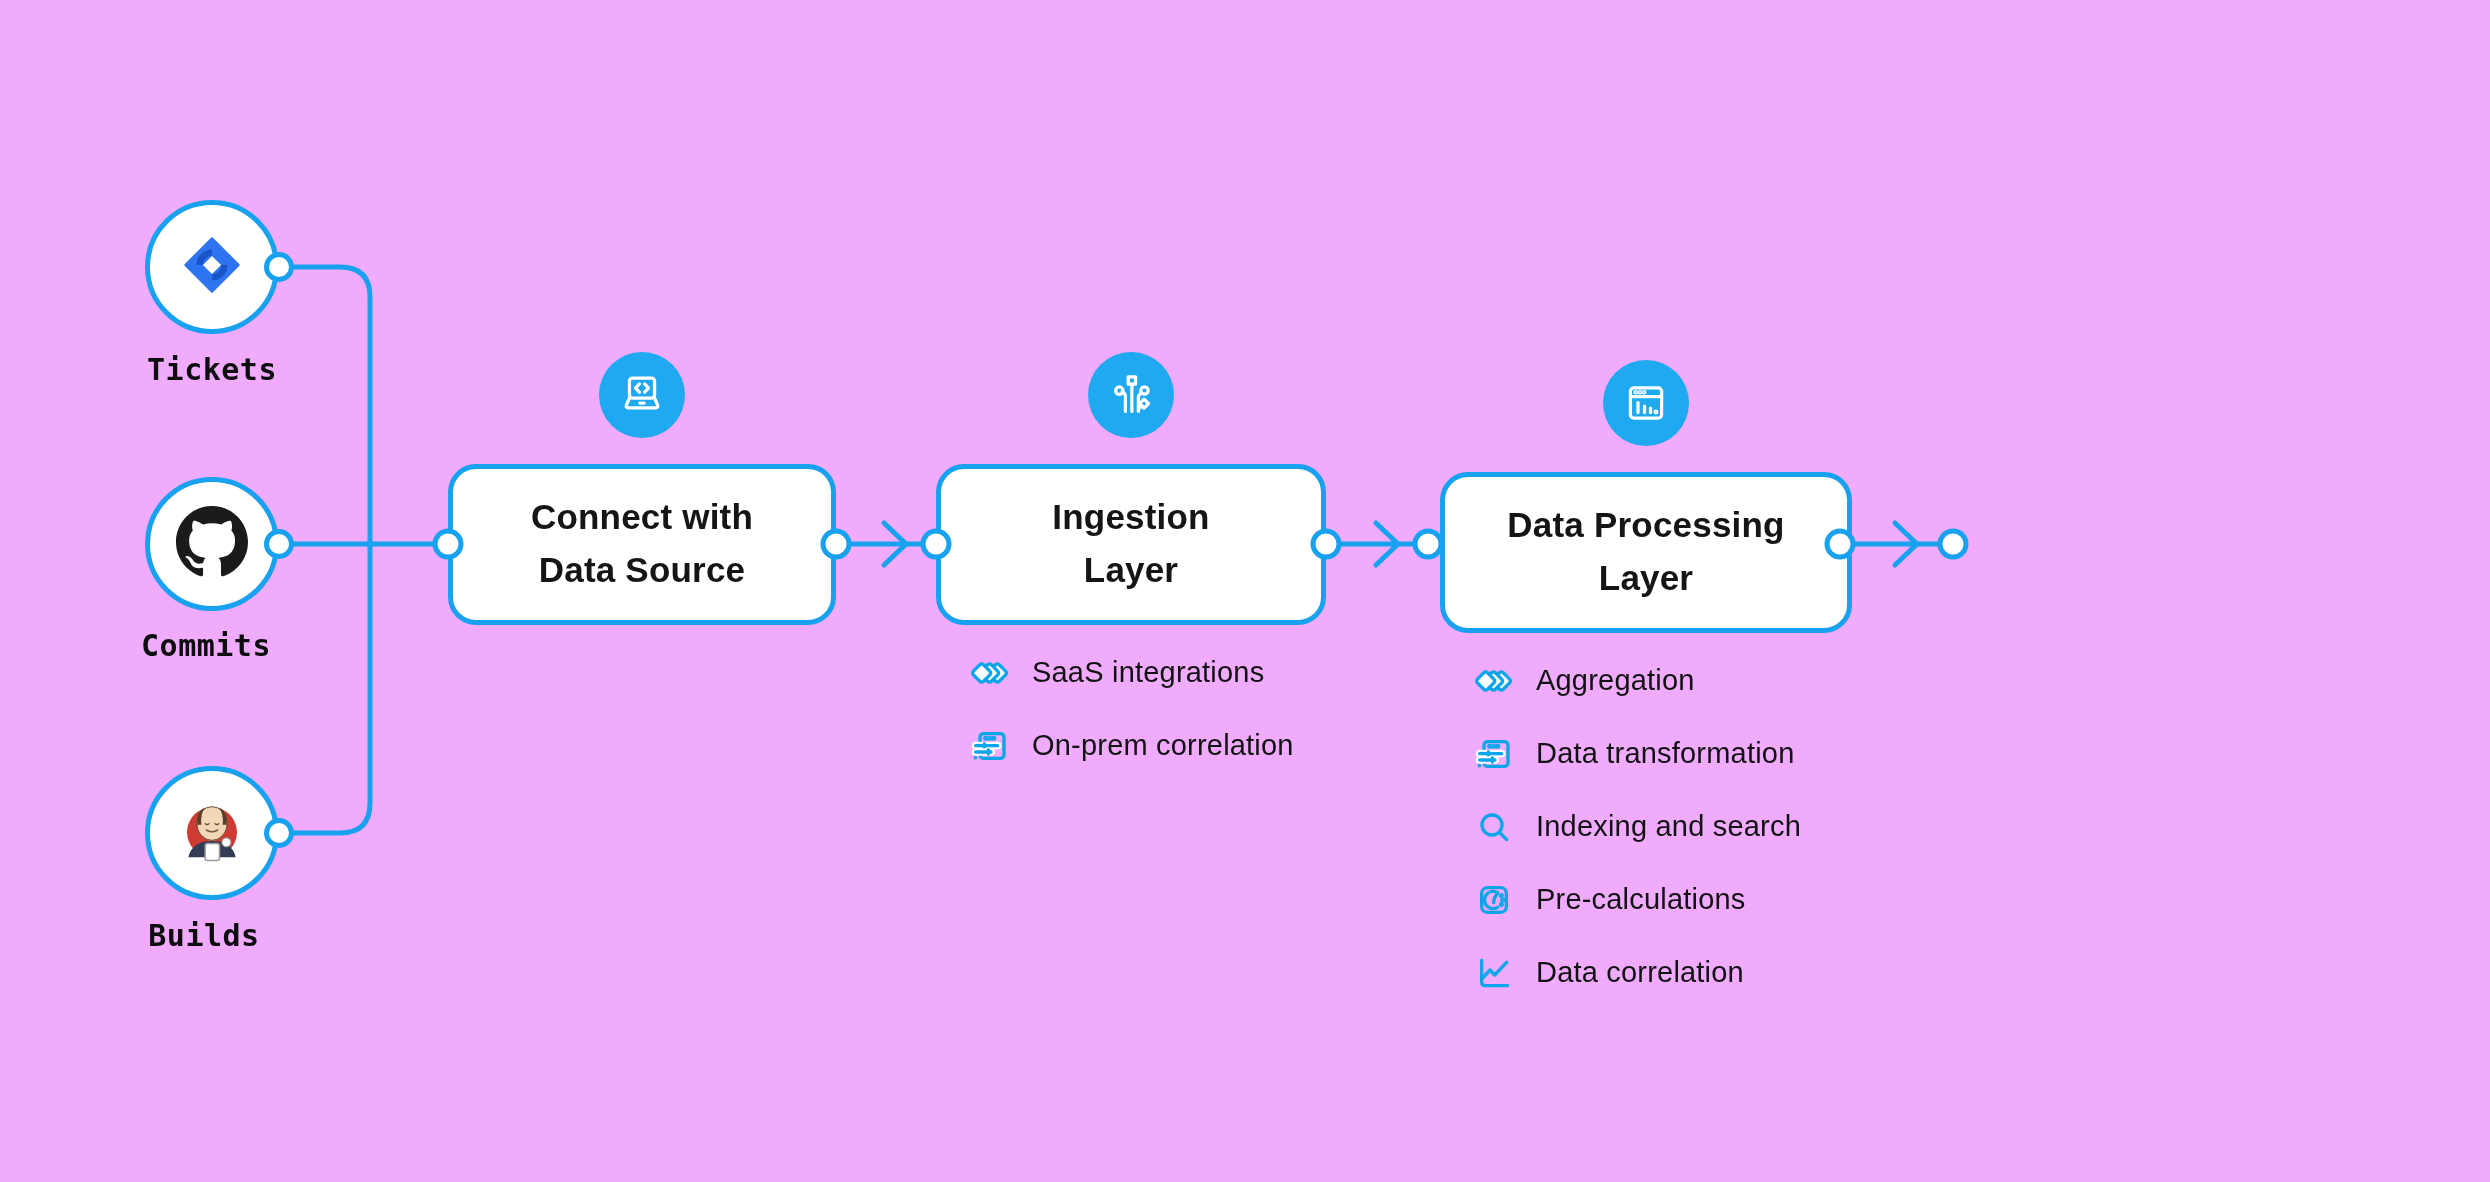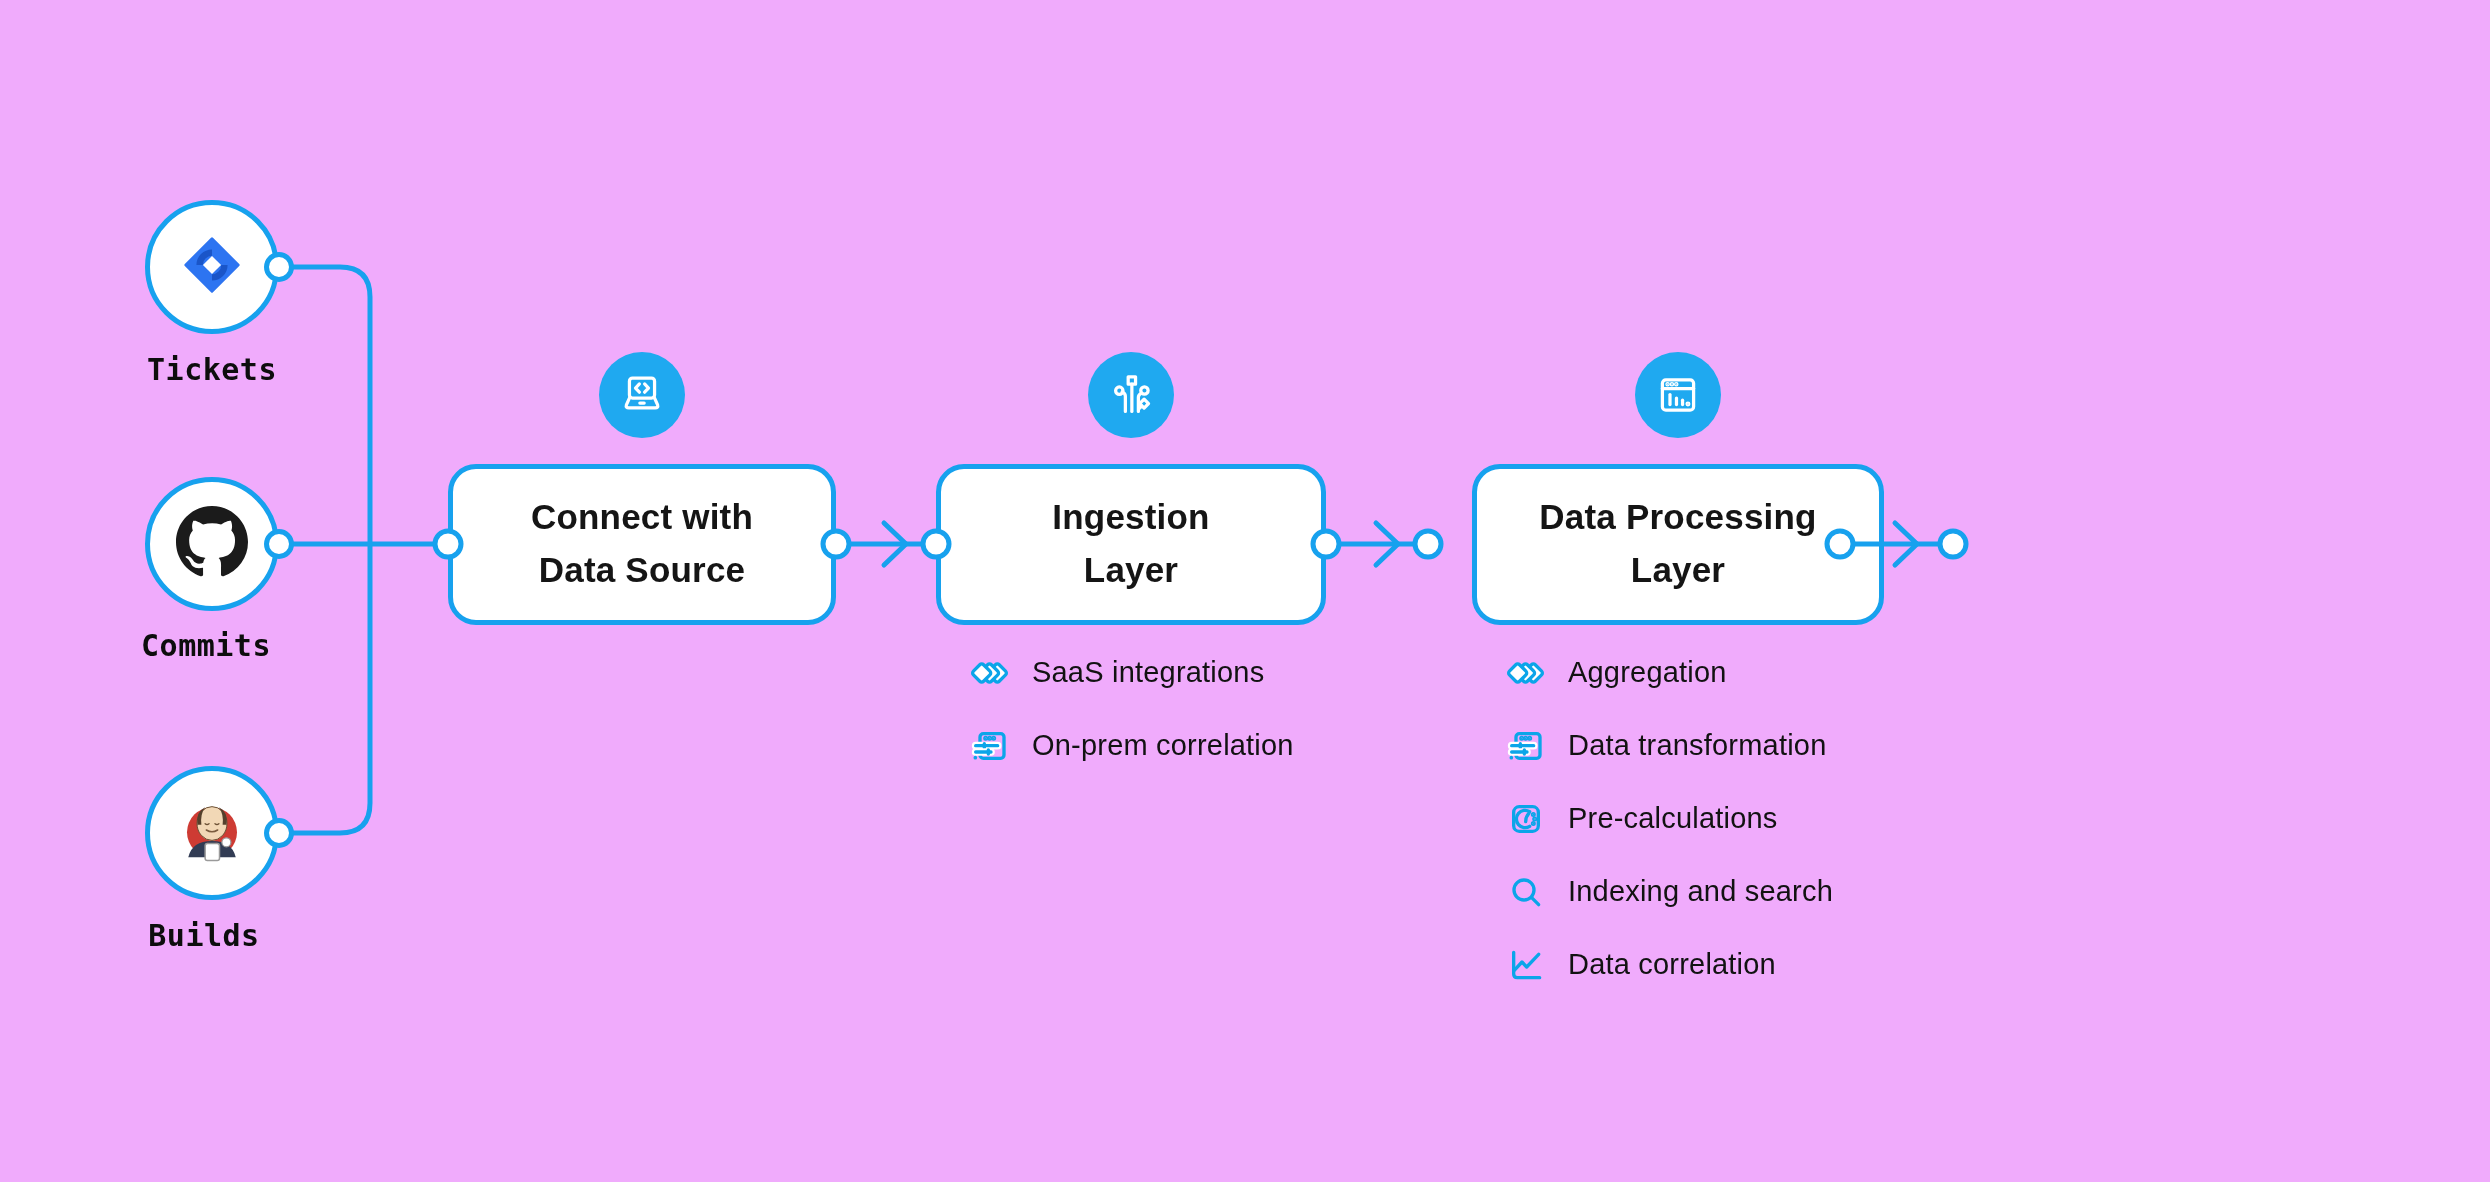--- a/index.html
+++ b/index.html
@@ -215,21 +215,21 @@
     <path d="M3.4 15.6 H12.6"></path>
     <path d="M11 14.4 V16.8"></path>
     <circle cx="3.2" cy="19" r="1.1" fill="#0ba5e9" stroke="none"></circle>
   </svg>
 </span>
           <span class="feature-label">On-prem correlation</span>
         </li>
       </ul>
   </div>
 
-  <div class="stage" style="left:1472px;width:412px;">
+  <div class="stage" style="left:1440px;width:412px;margin-top:8px;">
     <div class="stage-icon">
       <svg viewBox="0 0 24 24" fill="none" stroke="#ffffff" stroke-width="1.5" stroke-linecap="round" stroke-linejoin="round">
         <rect x="4.8" y="5" width="14.4" height="14" rx="1.6"></rect>
         <path d="M4.8 9 H19.2"></path>
         <circle cx="7.2" cy="7" r="0.3" fill="#ffffff"></circle>
         <circle cx="9.2" cy="7" r="0.3" fill="#ffffff"></circle>
         <circle cx="11.2" cy="7" r="0.3" fill="#ffffff"></circle>
         <path d="M8.3 16.4 V11.8"></path>
         <path d="M11.3 16.4 V13.4"></path>
         <path d="M14.1 16.4 V14.4"></path>
@@ -264,42 +264,42 @@
     <path d="M3.4 15.6 H12.6" stroke="#ffffff" stroke-width="4.6"></path>
     <path d="M3.4 15.6 H12.6"></path>
     <path d="M11 14.4 V16.8"></path>
     <circle cx="3.2" cy="19" r="1.1" fill="#0ba5e9" stroke="none"></circle>
   </svg>
 </span>
           <span class="feature-label">Data transformation</span>
         </li>
         <li class="feature-row">
           <span class="feature-icon">
+  <svg viewBox="0 0 24 24" fill="none" stroke="#0ba5e9" stroke-width="2" stroke-linecap="round">
+    <circle cx="10.8" cy="10.8" r="6"></circle>
+    <path d="M15.4 15.4 L19.6 19.6"></path>
+  </svg>
+</span>
+          <span class="feature-label">Indexing and search</span>
+        </li>
+        <li class="feature-row">
+          <span class="feature-icon">
   <svg viewBox="0 0 24 24" fill="none" stroke="#0ba5e9" stroke-width="2" stroke-linecap="round" stroke-linejoin="round">
     <rect x="4.6" y="4.6" width="14.8" height="14.8" rx="3.4"></rect>
     <path d="M14.2 7.6 A5.2 5.2 0 1 0 14.2 16.4"></path>
     <path d="M13.7 8.6 C12.4 10 11.8 11.8 11.8 13.6"></path>
     <circle cx="16.4" cy="9.3" r="0.5" fill="#0ba5e9"></circle>
     <circle cx="17.2" cy="12" r="0.5" fill="#0ba5e9"></circle>
     <circle cx="16.4" cy="14.7" r="0.5" fill="#0ba5e9"></circle>
   </svg>
 </span>
           <span class="feature-label">Pre-calculations</span>
         </li>
         <li class="feature-row">
           <span class="feature-icon">
-  <svg viewBox="0 0 24 24" fill="none" stroke="#0ba5e9" stroke-width="2" stroke-linecap="round">
-    <circle cx="10.8" cy="10.8" r="6"></circle>
-    <path d="M15.4 15.4 L19.6 19.6"></path>
-  </svg>
-</span>
-          <span class="feature-label">Indexing and search</span>
-        </li>
-        <li class="feature-row">
-          <span class="feature-icon">
   <svg viewBox="0 0 24 24" fill="none" stroke="#0ba5e9" stroke-width="2" stroke-linecap="round" stroke-linejoin="round">
     <path d="M4.6 4.4 V17.4 Q4.6 19.6 6.8 19.6 H20.2"></path>
     <path d="M4.8 15.4 L9.6 10.2 L12.4 13.2 L19.6 5.6"></path>
   </svg>
 </span>
           <span class="feature-label">Data correlation</span>
         </li>
       </ul>
   </div>
 

